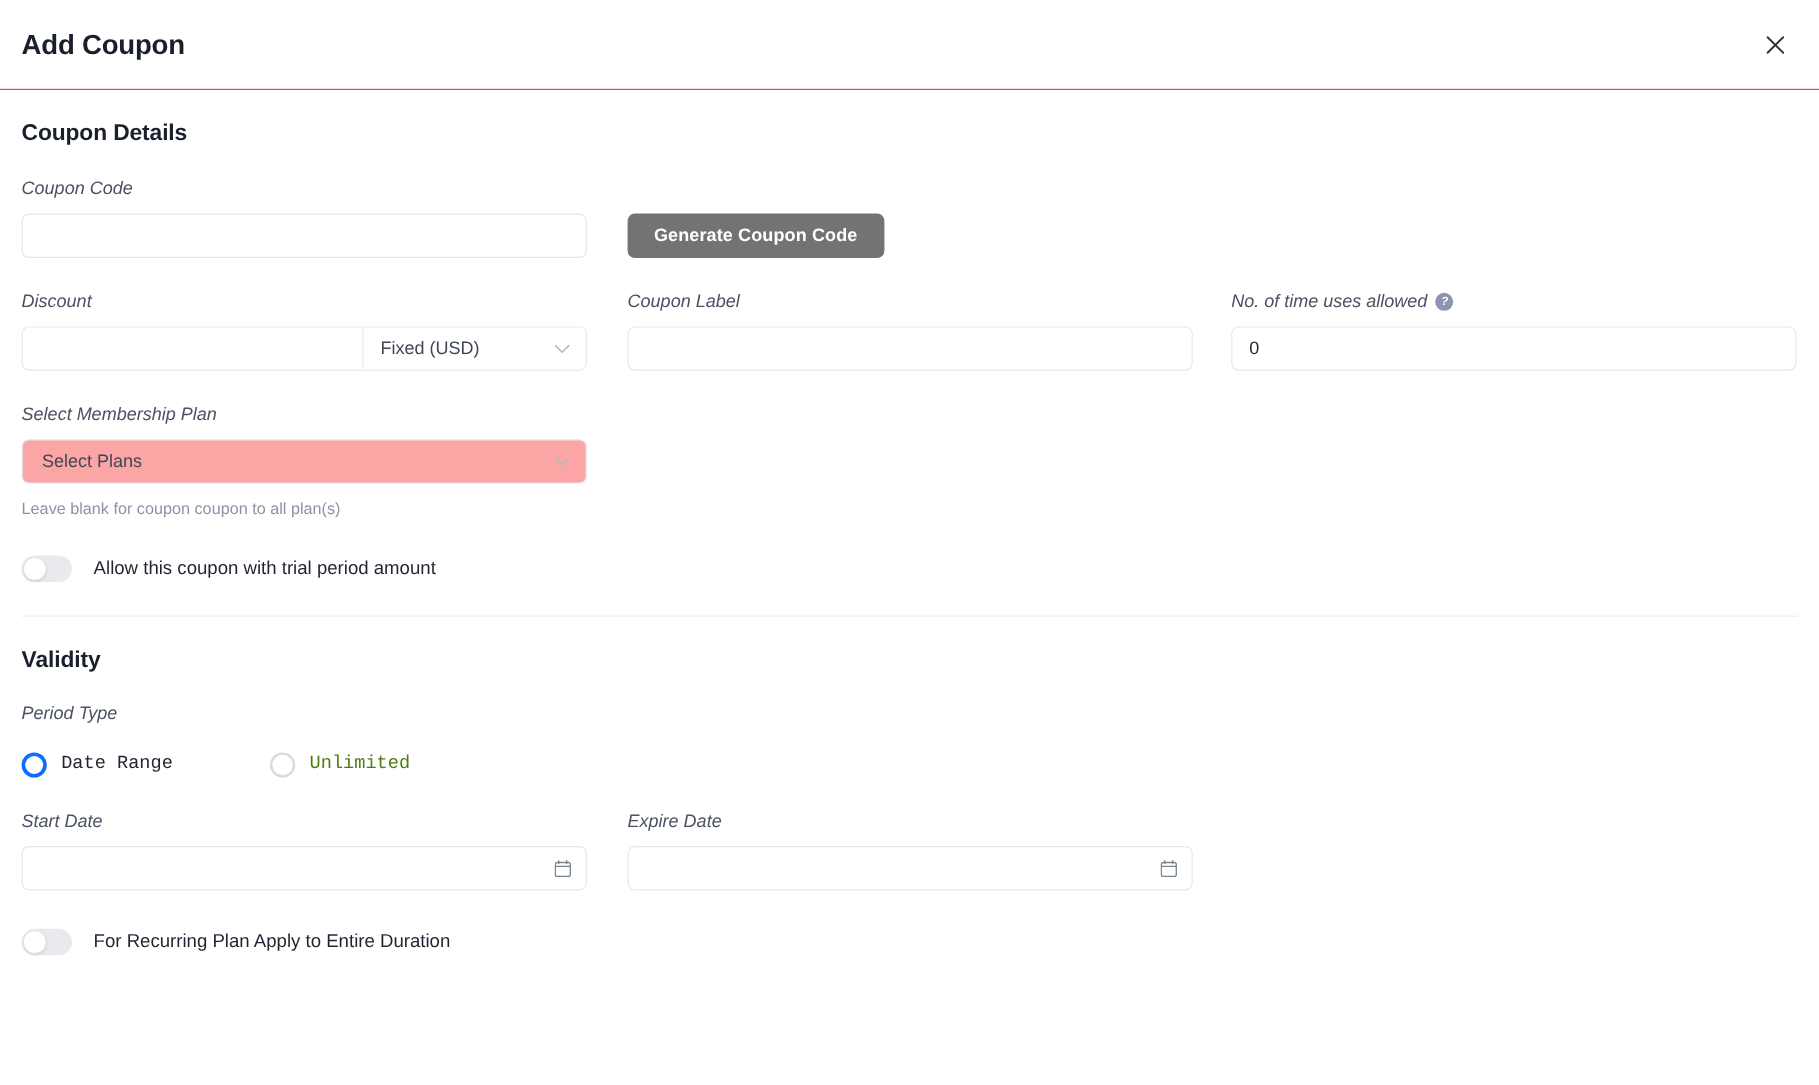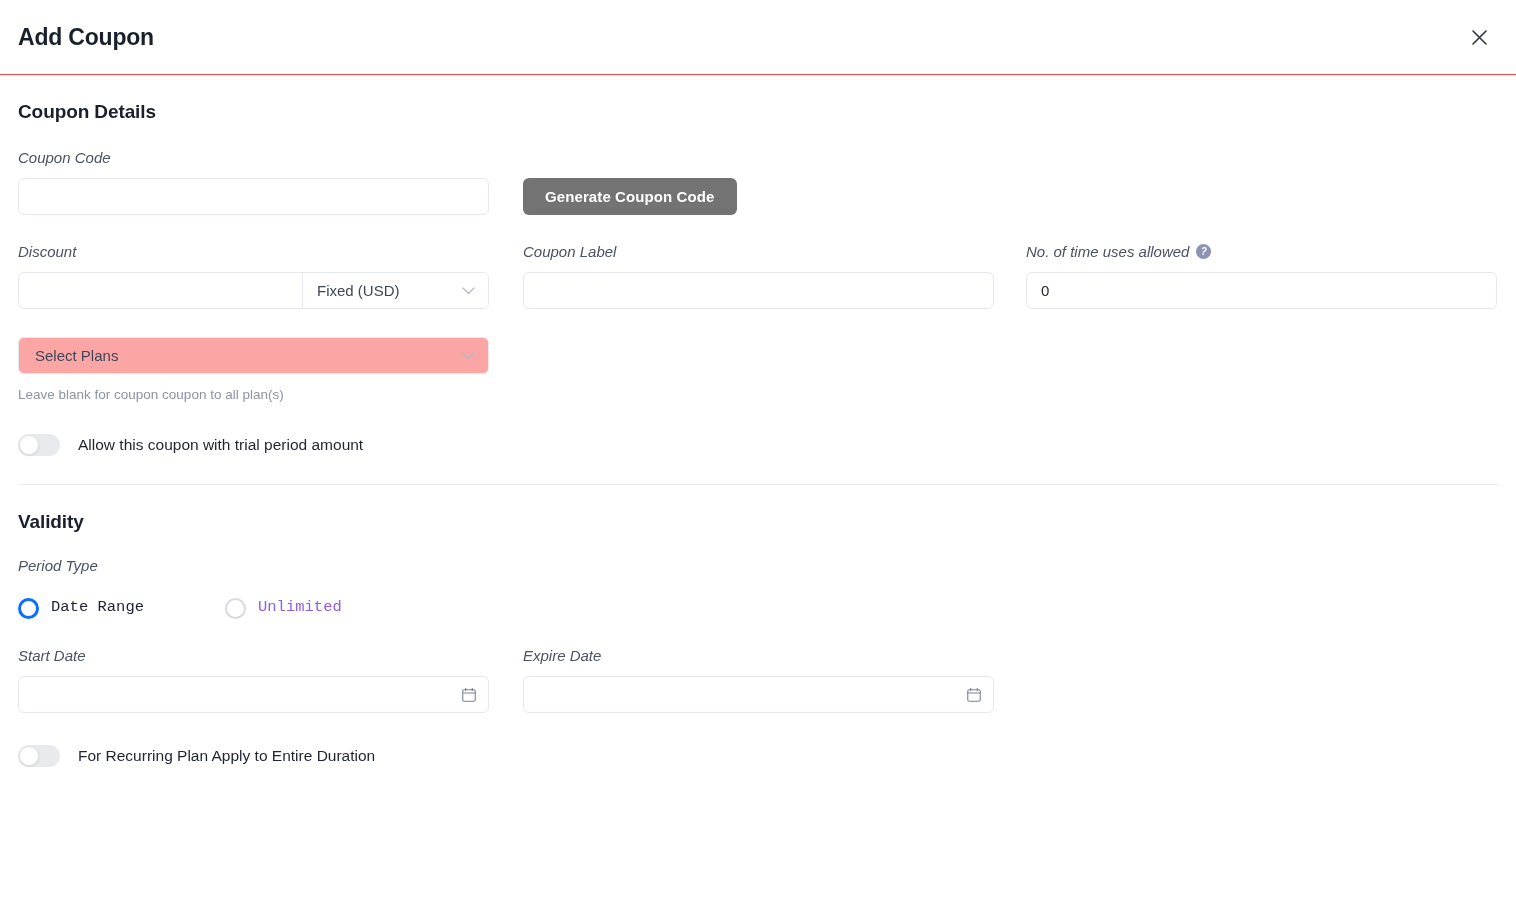--- a/index.html
+++ b/index.html
@@ -240,21 +240,21 @@
   .radio-item + .radio-item { margin-left: 81px; }
   .radio {
     width: 21px;
     height: 21px;
     border-radius: 50%;
     background: #fff;
     flex: 0 0 auto;
     border: 2px solid #d7dae1;
   }
   .radio.checked { border: 3px solid #0d6efd; }
-  .radio-label { font-size: 15.5px; color: #8b5cf6; }
+  .radio-label { font-size: 15.5px; color: #4d7c0f; }
   .radio-label.active { color: #1f2430; }
 
   
   .date-grid {
     display: flex;
     margin-top: 28px;
   }
   .date-col { width: 471px; }
   .date-col.first { margin-right: 34px; }
   .date-wrap { position: relative; }
@@ -321,20 +321,21 @@
     <div class="col-c">
       <div class="field-label">
         <span>No. of time uses allowed</span>
         <span class="help-icon">?</span>
       </div>
       <input class="input" type="text" value="0" style="">
     </div>
   </div>
 
   <div style="margin-top:28px;">
+    <div class="field-label">Select Membership Plan</div>
     <div style="width:471px;">
       <div class="select-box">
         <span>Select Plans</span>
         <span class="chev">
           <svg width="13" height="8" viewBox="0 0 13 8" fill="none">
             <path d="M1 1 L6.5 6.5 L12 1" stroke="#b3b9c6" stroke-width="1.3" stroke-linecap="round" stroke-linejoin="round"></path>
           </svg>
         </span>
       </div>
       <div class="helper-text">Leave blank for coupon coupon to all plan(s)</div>

